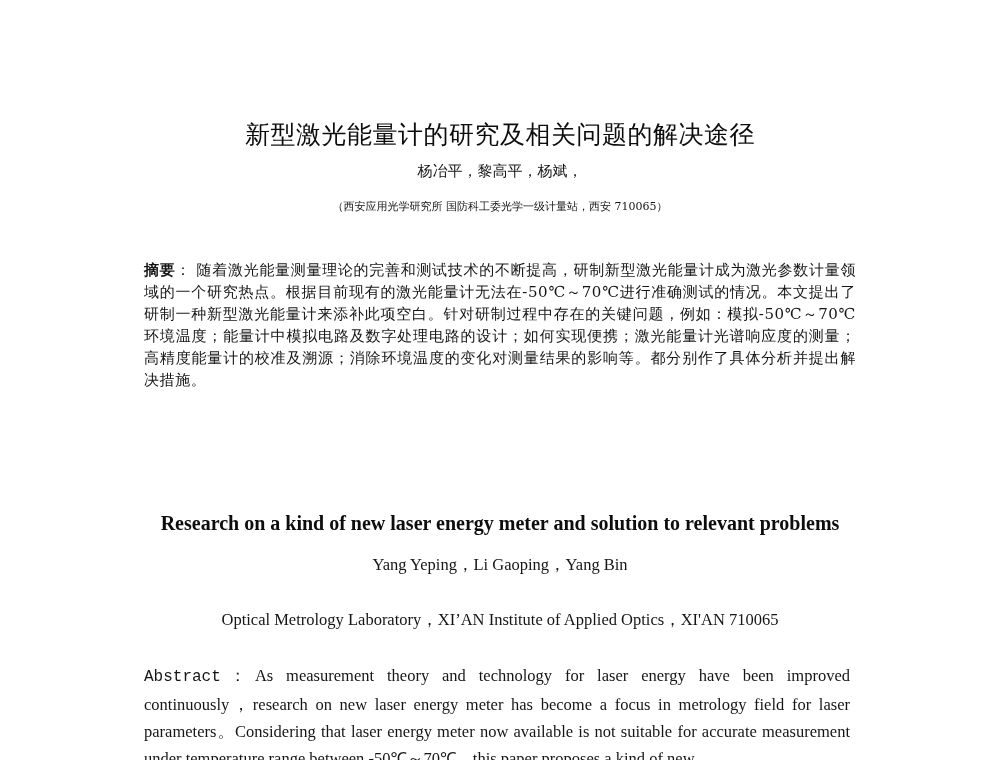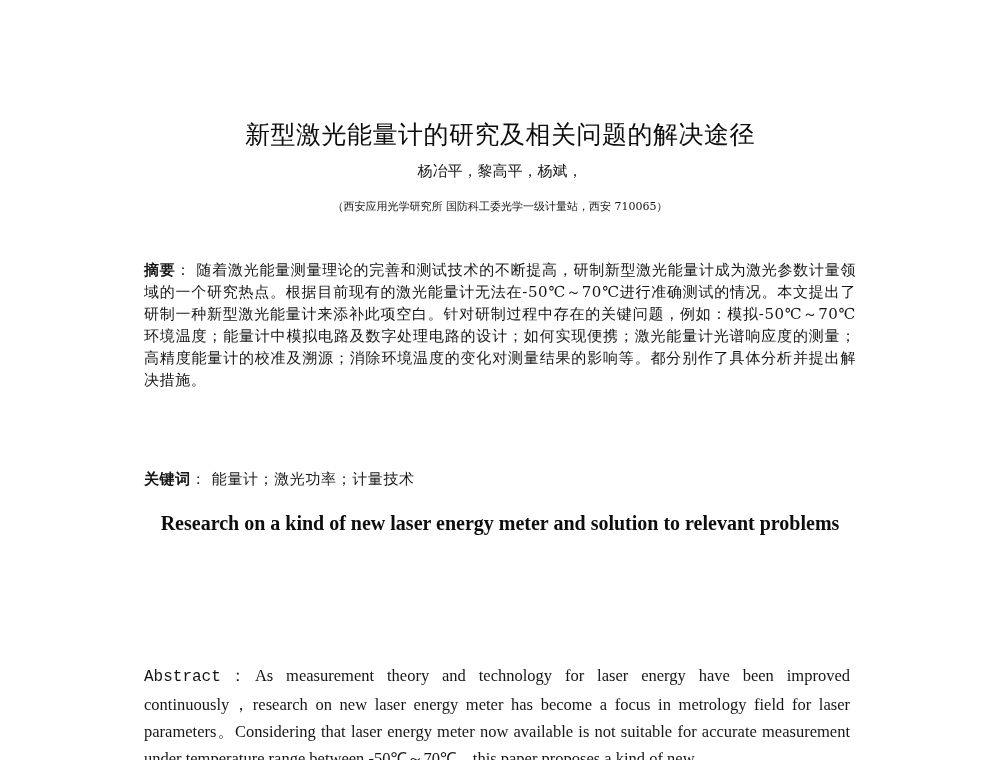--- a/index.html
+++ b/index.html
@@ -116,23 +116,22 @@
 <div class="page">
 
   <div class="abs center cn-title">新型激光能量计的研究及相关问题的解决途径</div>
   <div class="abs center cn-authors">杨冶平，黎高平，杨斌，</div>
   <div class="abs center cn-affil">（西安应用光学研究所 国防科工委光学一级计量站，西安 710065）</div>
 
   <div class="abs cn-abstract">
     <span class="label">摘要</span><span>：</span><span> 随着激光能量测量理论的完善和测试技术的不断提高，研制新型激光能量计成为激光参数计量领域的一个研究热点。根据目前现有的激光能量计无法在-50℃～70℃进行准确测试的情况。本文提出了研制一种新型激光能量计来添补此项空白。针对研制过程中存在的关键问题，例如：模拟-50℃～70℃环境温度；能量计中模拟电路及数字处理电路的设计；如何实现便携；激光能量计光谱响应度的测量；高精度能量计的校准及溯源；消除环境温度的变化对测量结果的影响等。都分别作了具体分析并提出解决措施。</span>
   </div>
 
-  <div class="abs cn-keywords">
-    <span class="label">关键词</span><span>：</span><span> 能量计；激光功率；计量技术</span>
-  </div>
 
   <div class="abs center en-title">Research on a kind of new laser energy meter and solution to relevant problems</div>
+  <div class="abs center en-authors">Yang Yeping，Li Gaoping，Yang Bin</div>
+  <div class="abs center en-affil">Optical Metrology Laboratory，XI’AN Institute of Applied Optics，XI'AN 710065</div>
 
   <div class="abs en-abstract">
     <span class="label">Abstract</span><span>：</span><span>As measurement theory and technology for laser energy have been improved continuously，research on new laser energy meter has become a focus in metrology field for laser parameters。Considering that laser energy meter now available is not suitable for accurate measurement under temperature range between -50℃～70℃，this paper proposes a kind of new</span>
   </div>
 
 </div>
 
 </body></html>

